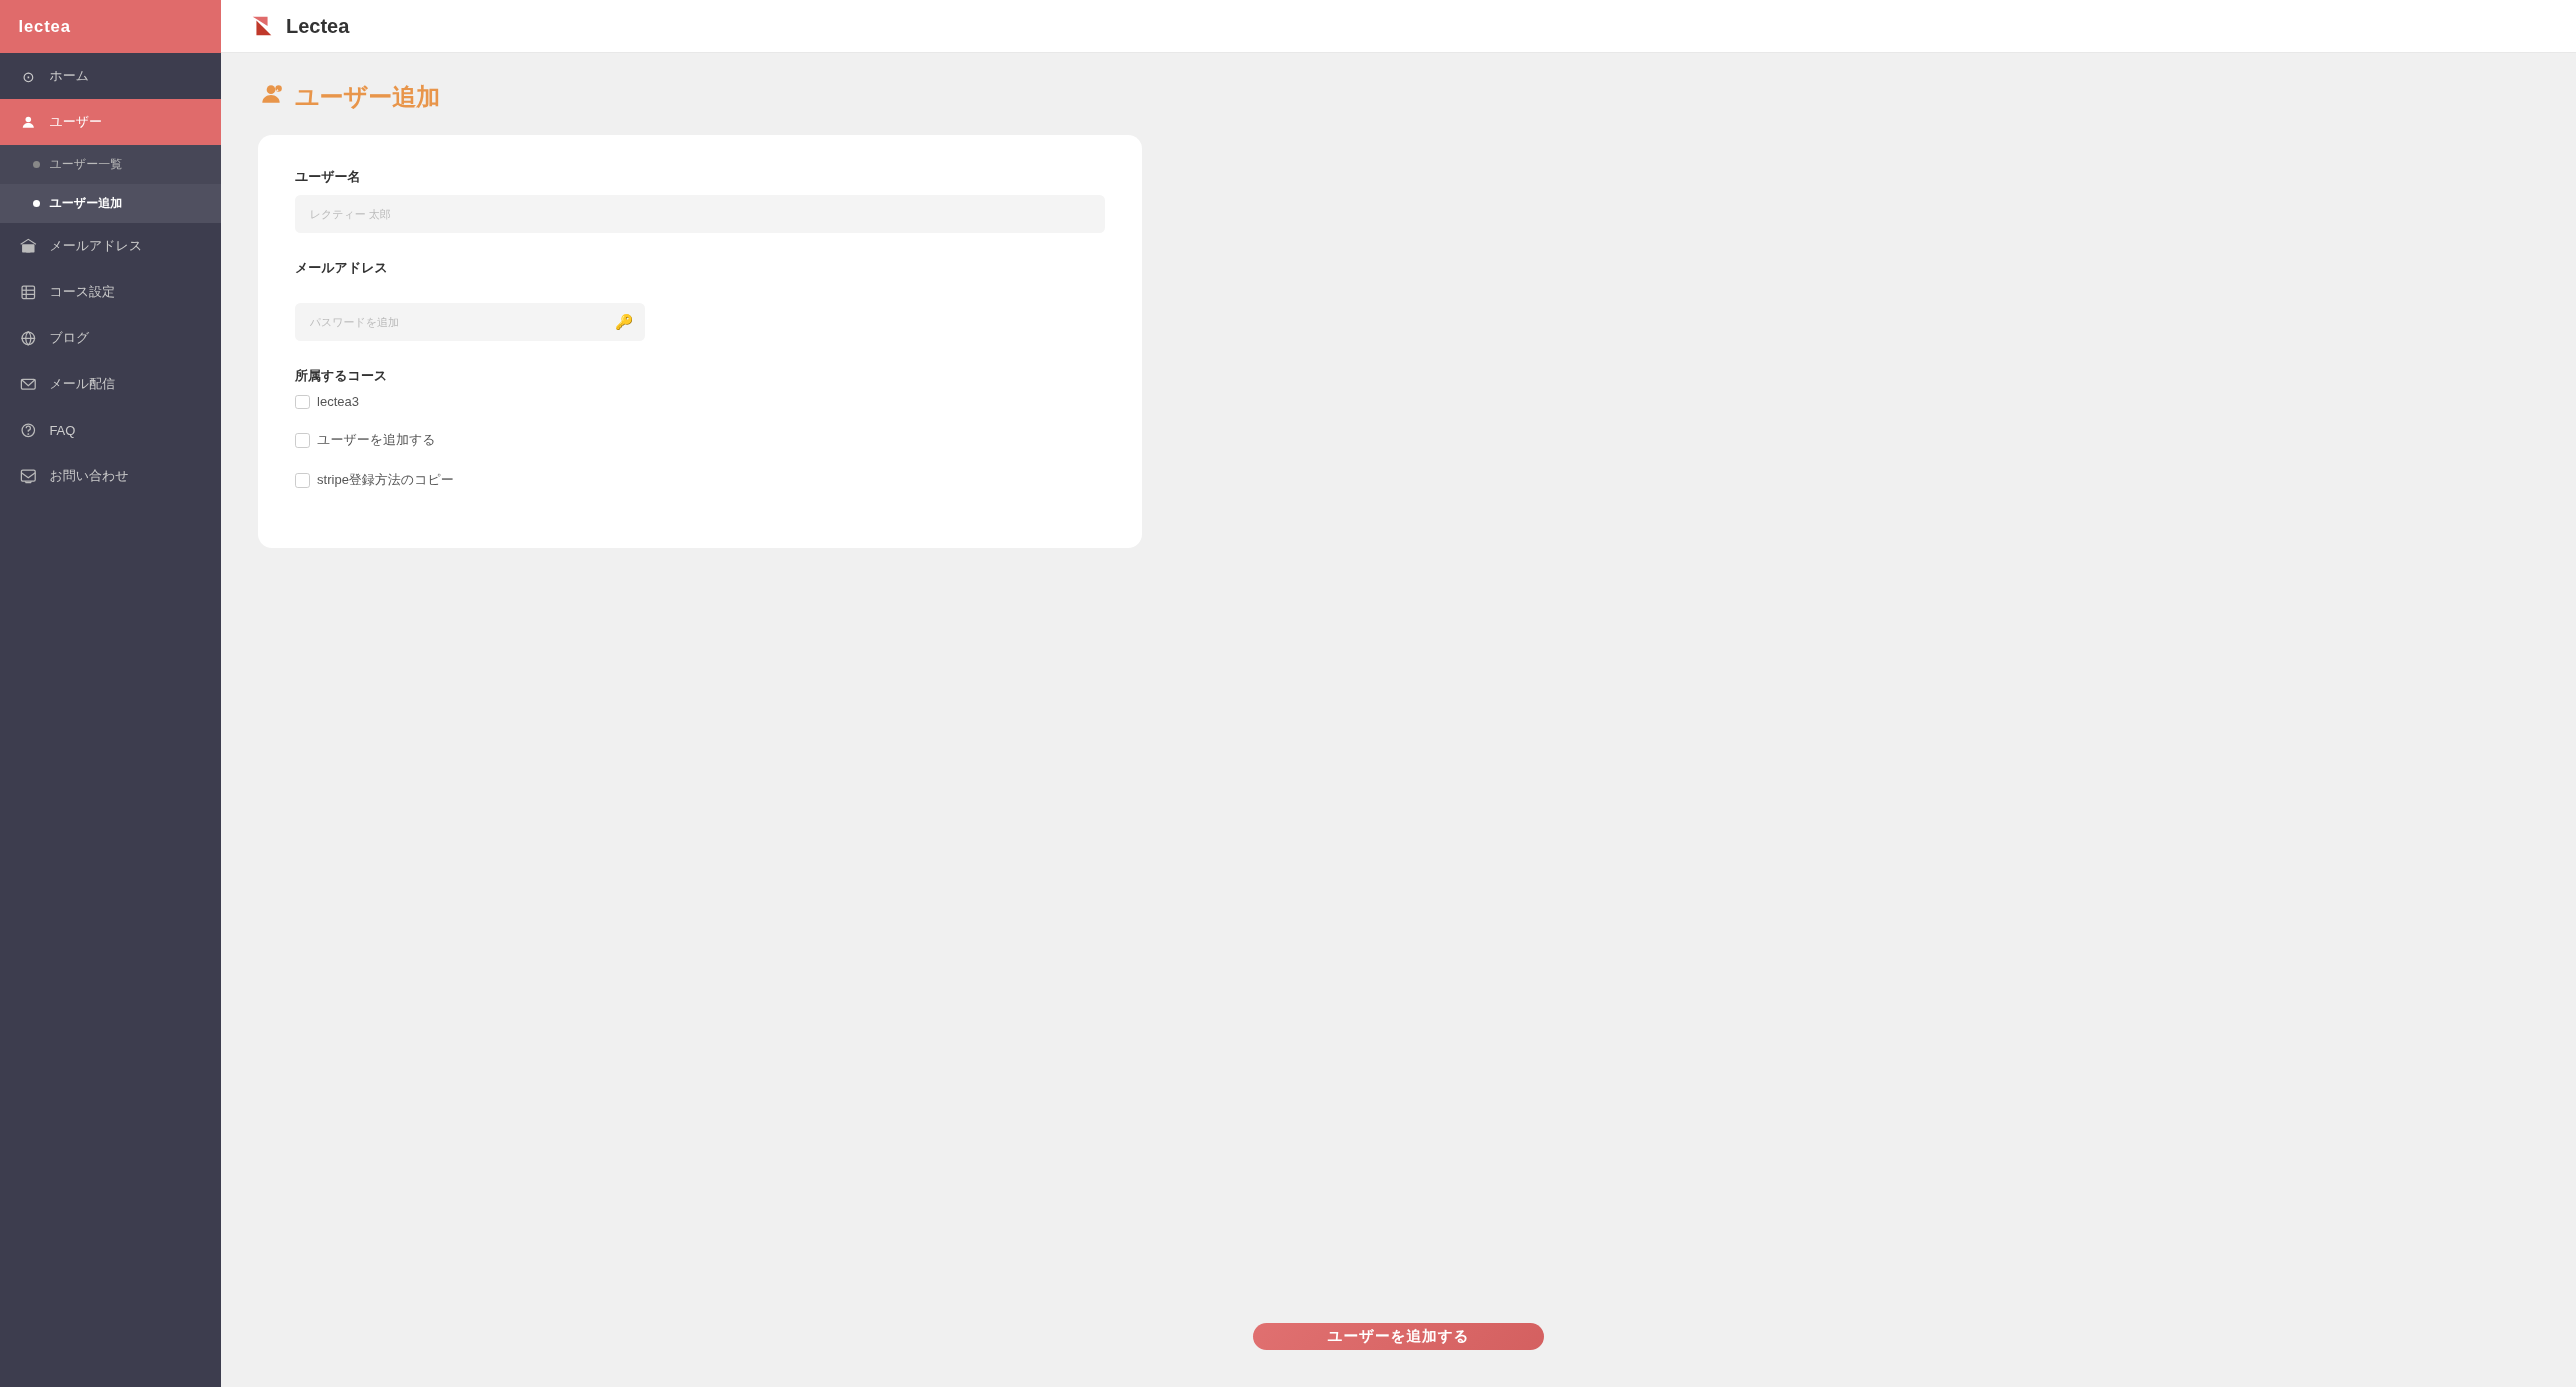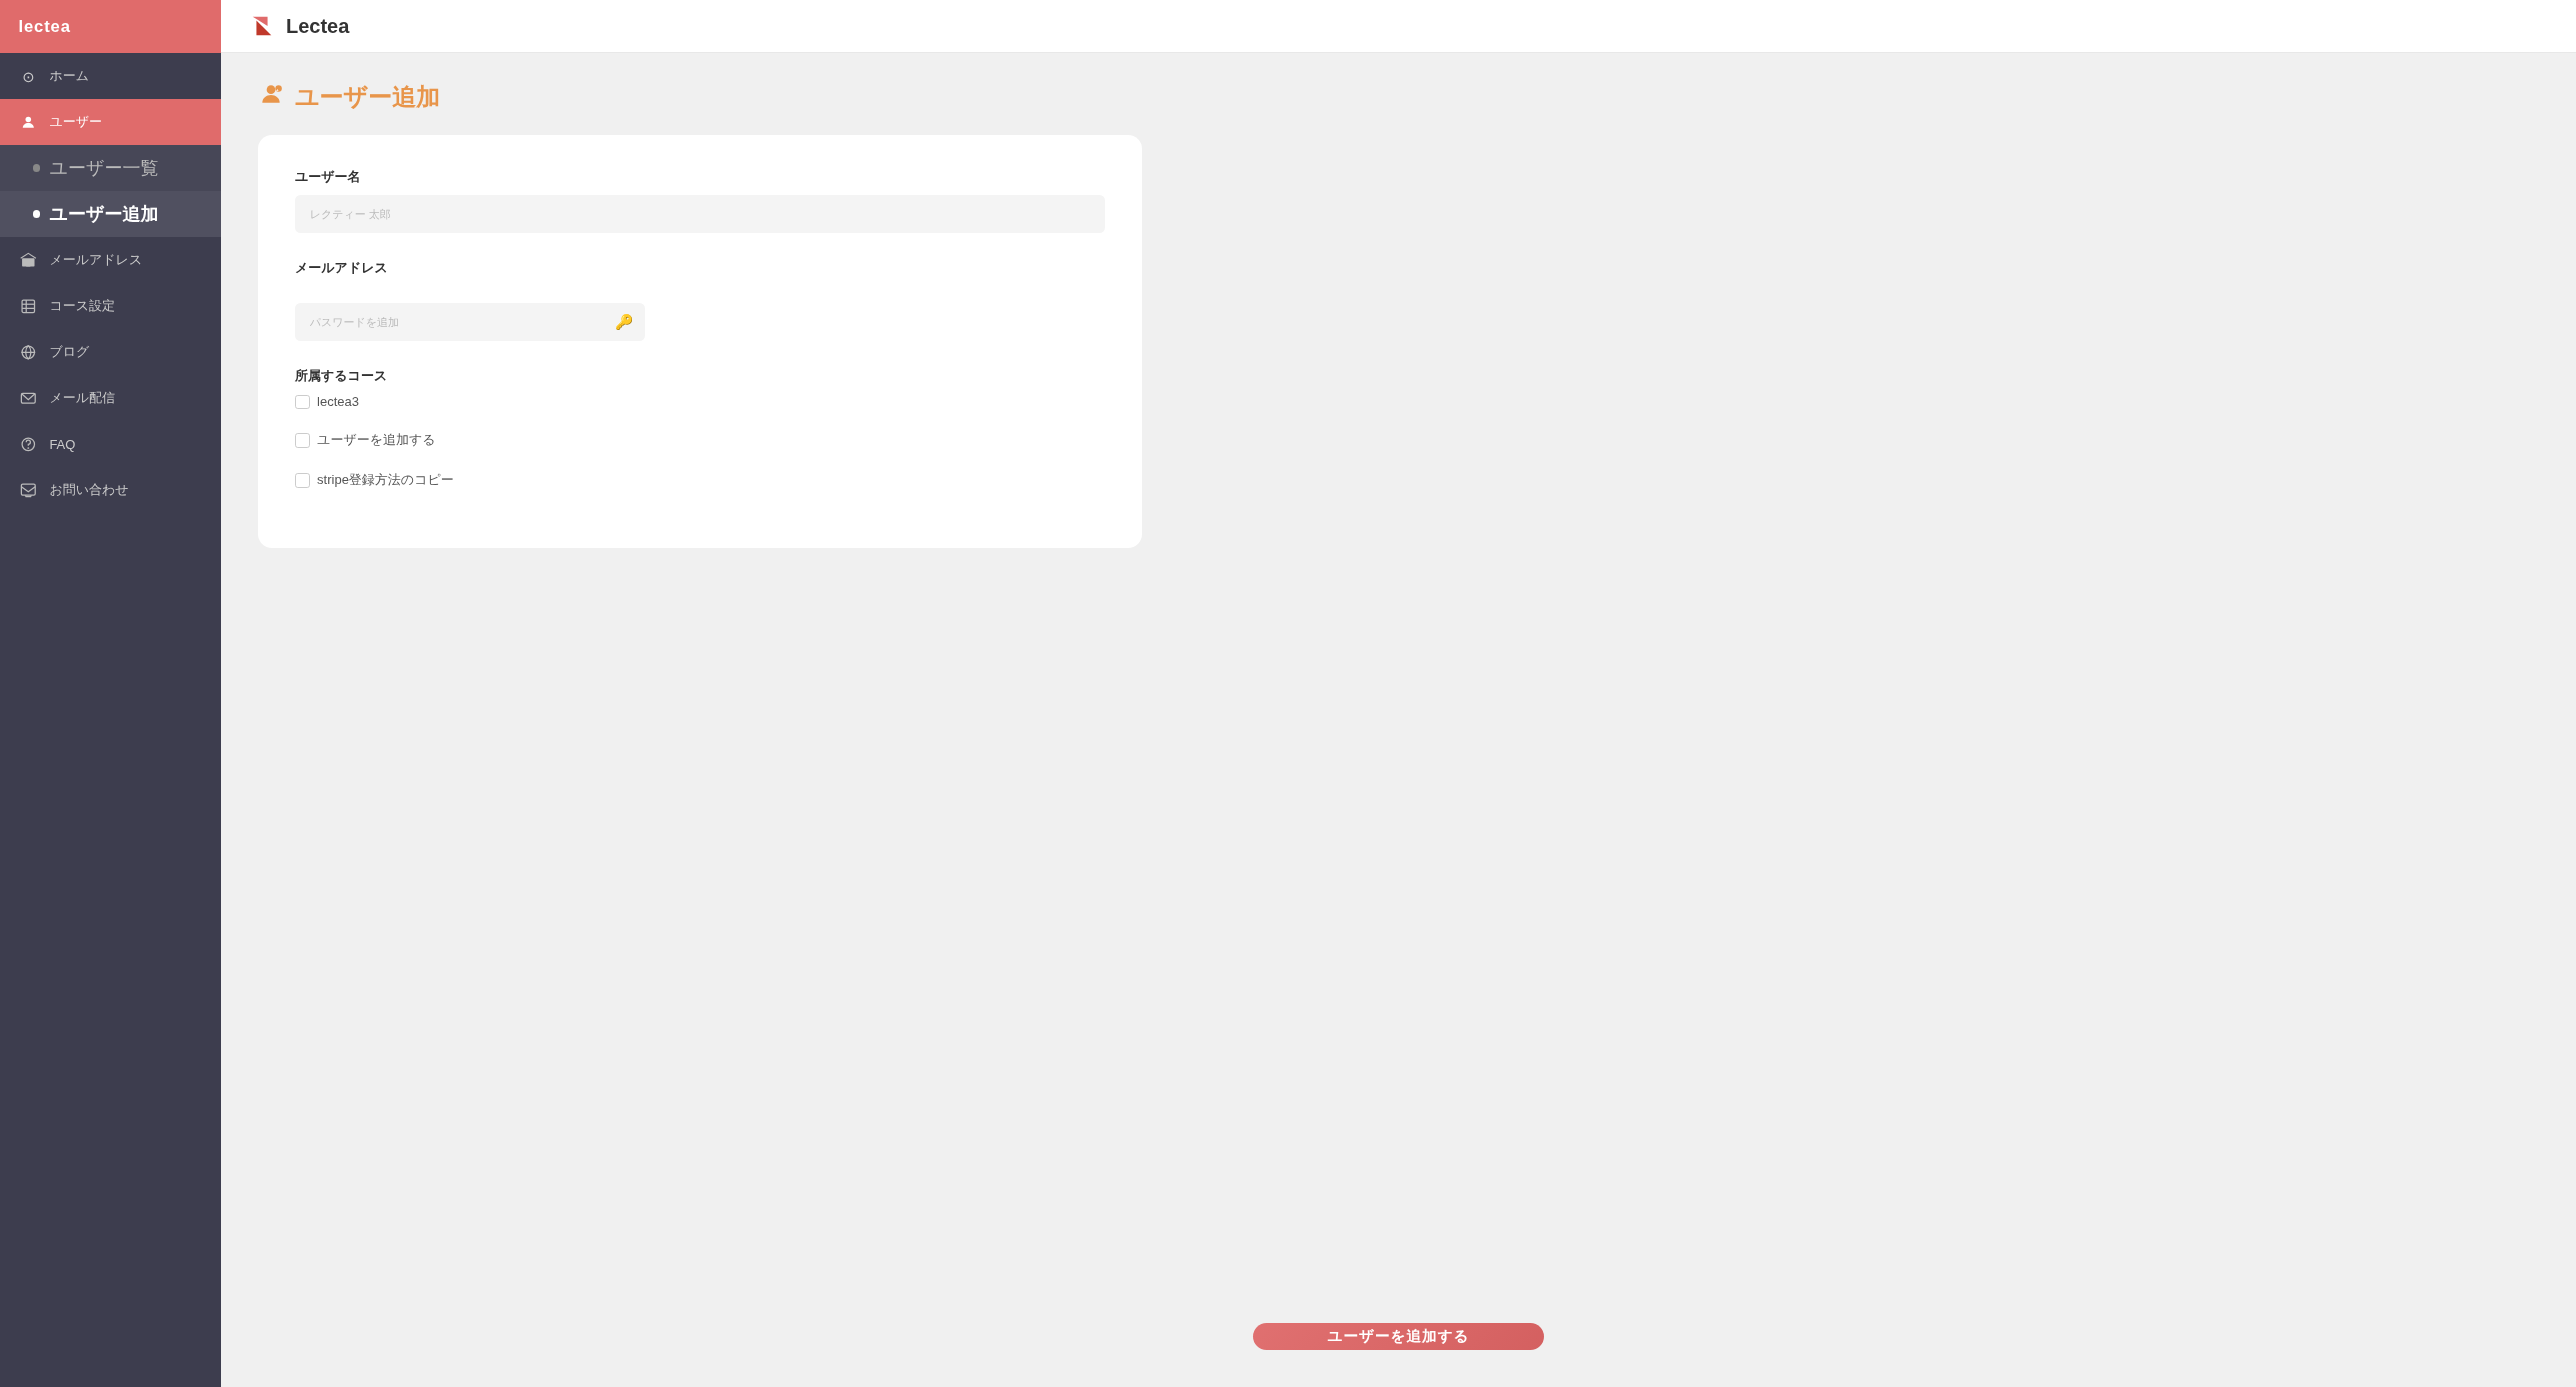--- a/index.html
+++ b/index.html
@@ -56,21 +56,21 @@
     }
     .sidebar-sub {
       background: #474757;
     }
     .sidebar-sub-item {
       display: flex;
       align-items: center;
       padding: 11px 18.4px 11px 33px;
       cursor: pointer;
       color: #bbb;
-      font-size: 18px;
+      font-size: 12px;
       gap: 9.2px;
     }
     .sidebar-sub-item.active {
       color: #fff;
       font-weight: bold;
       background: #505060;
     }
     .sub-dot {
       width: 7.4px;
       height: 7.4px;

